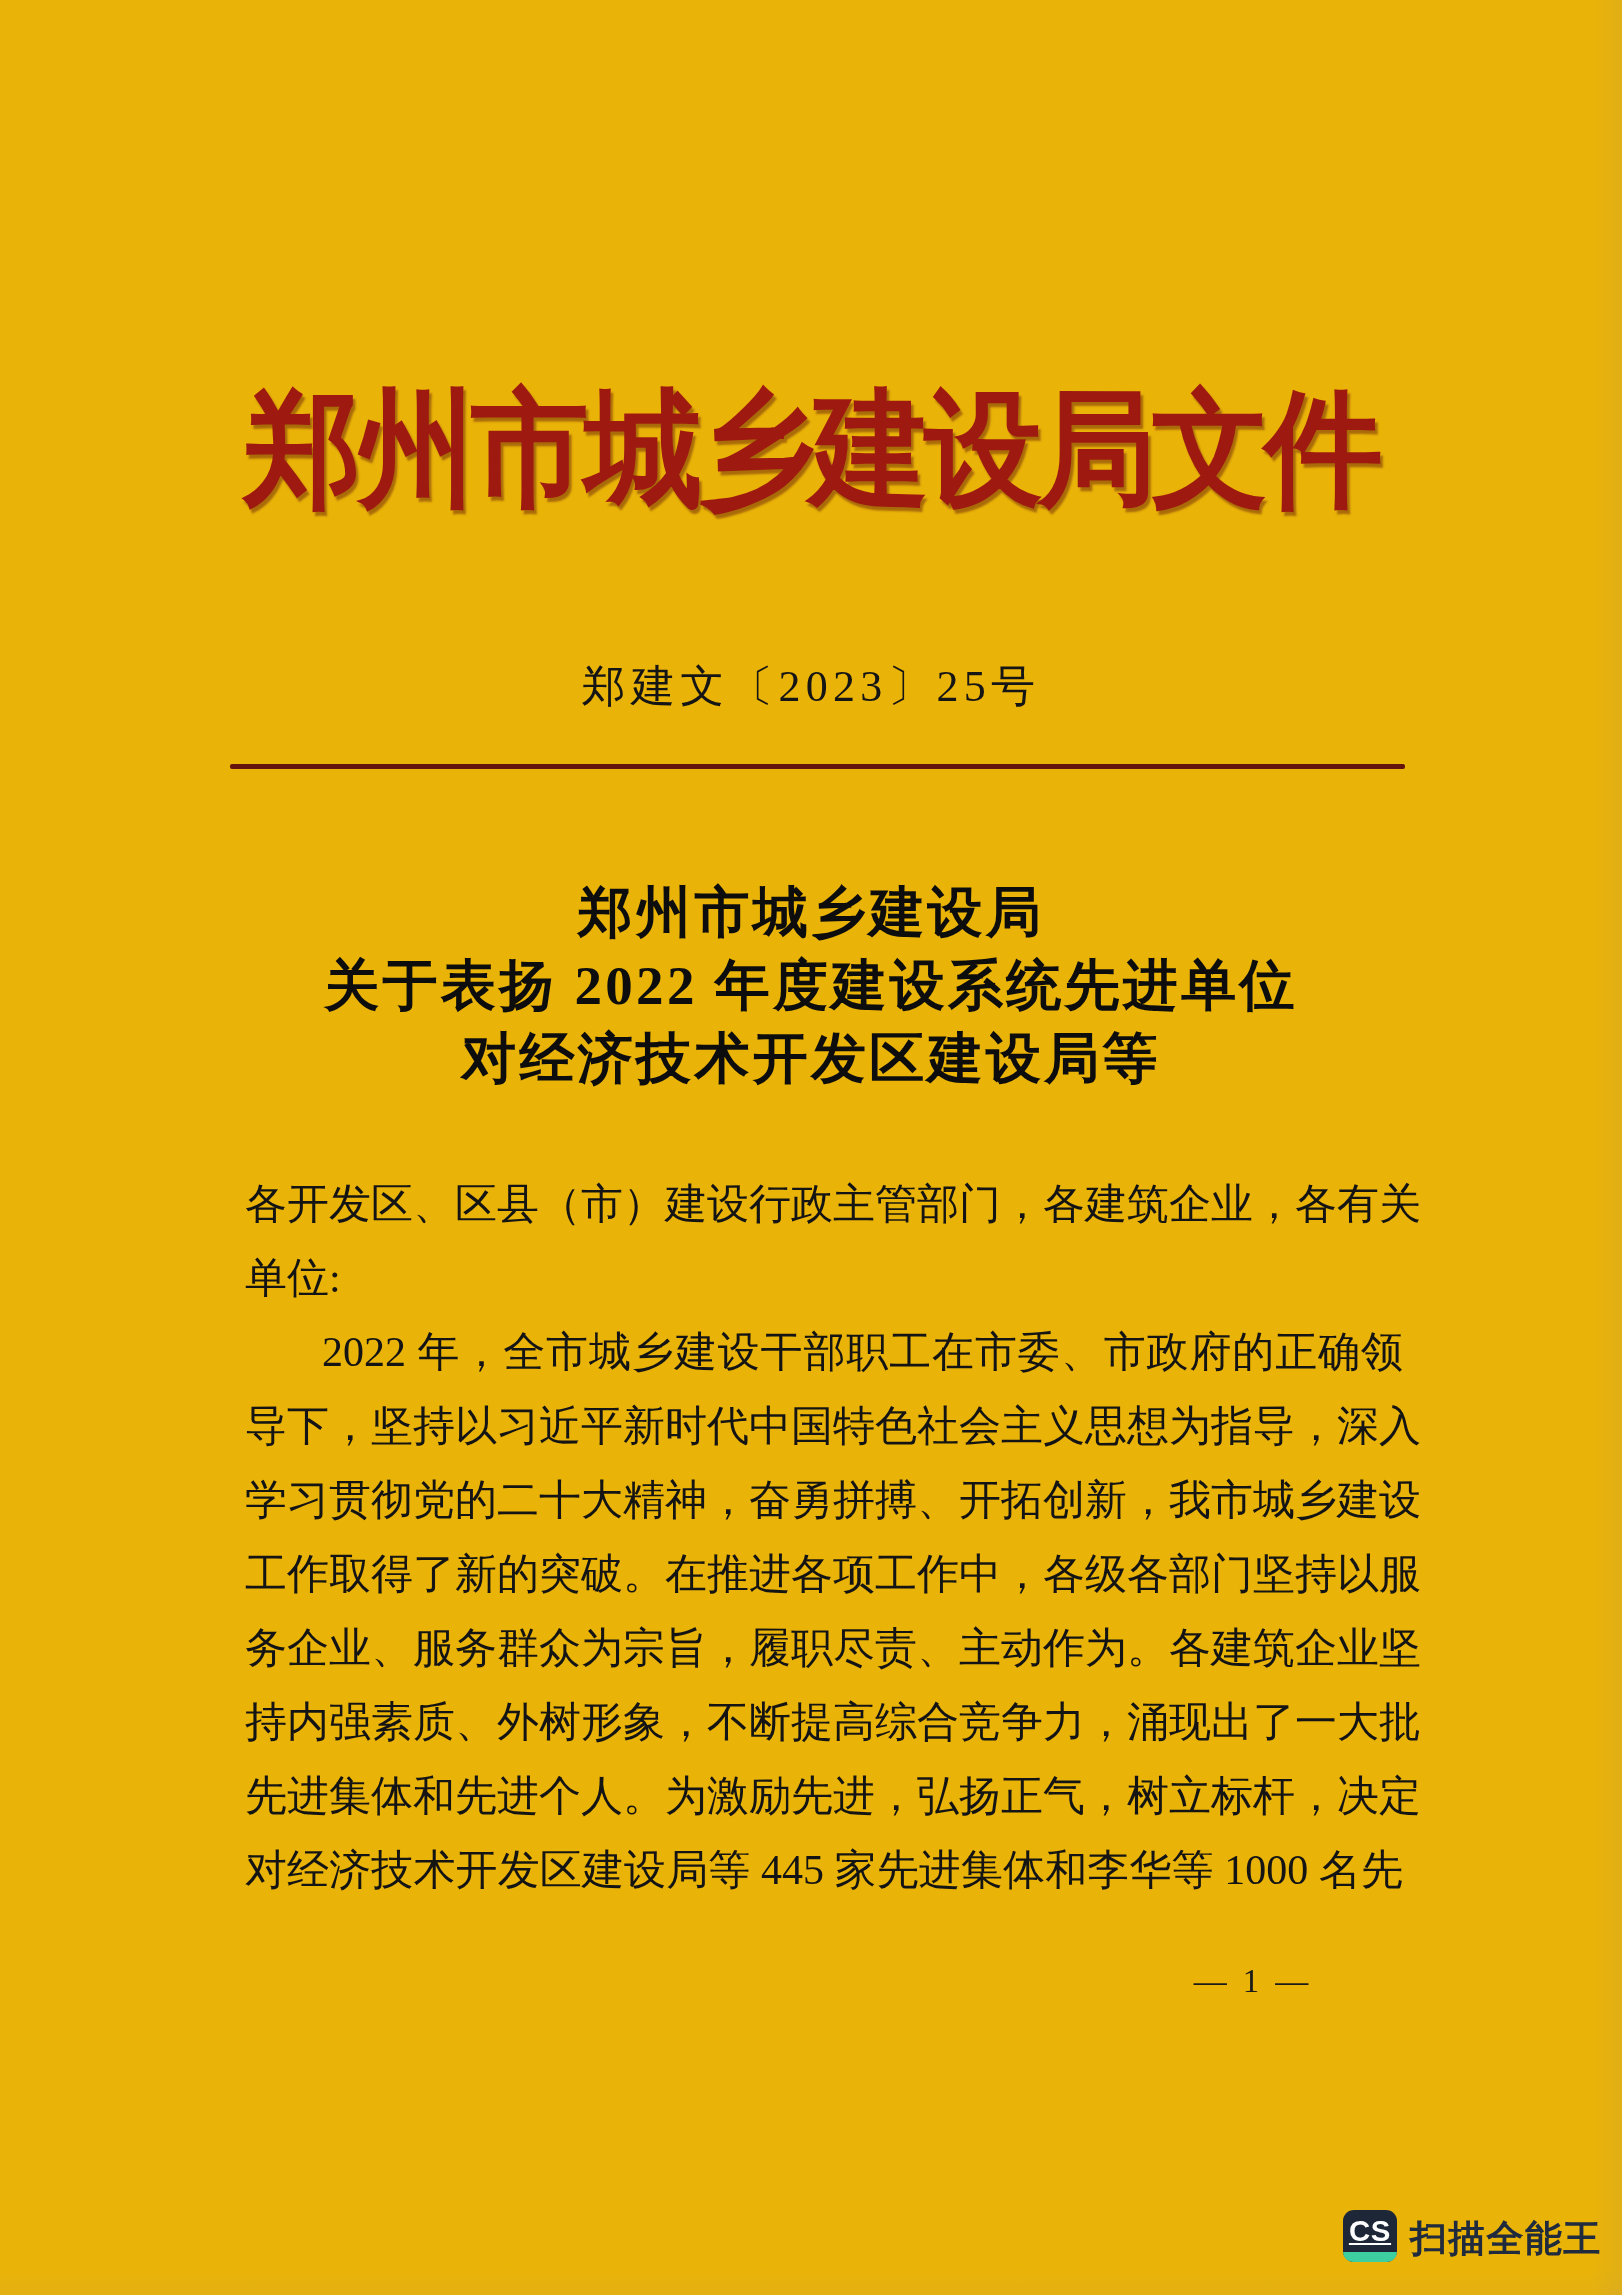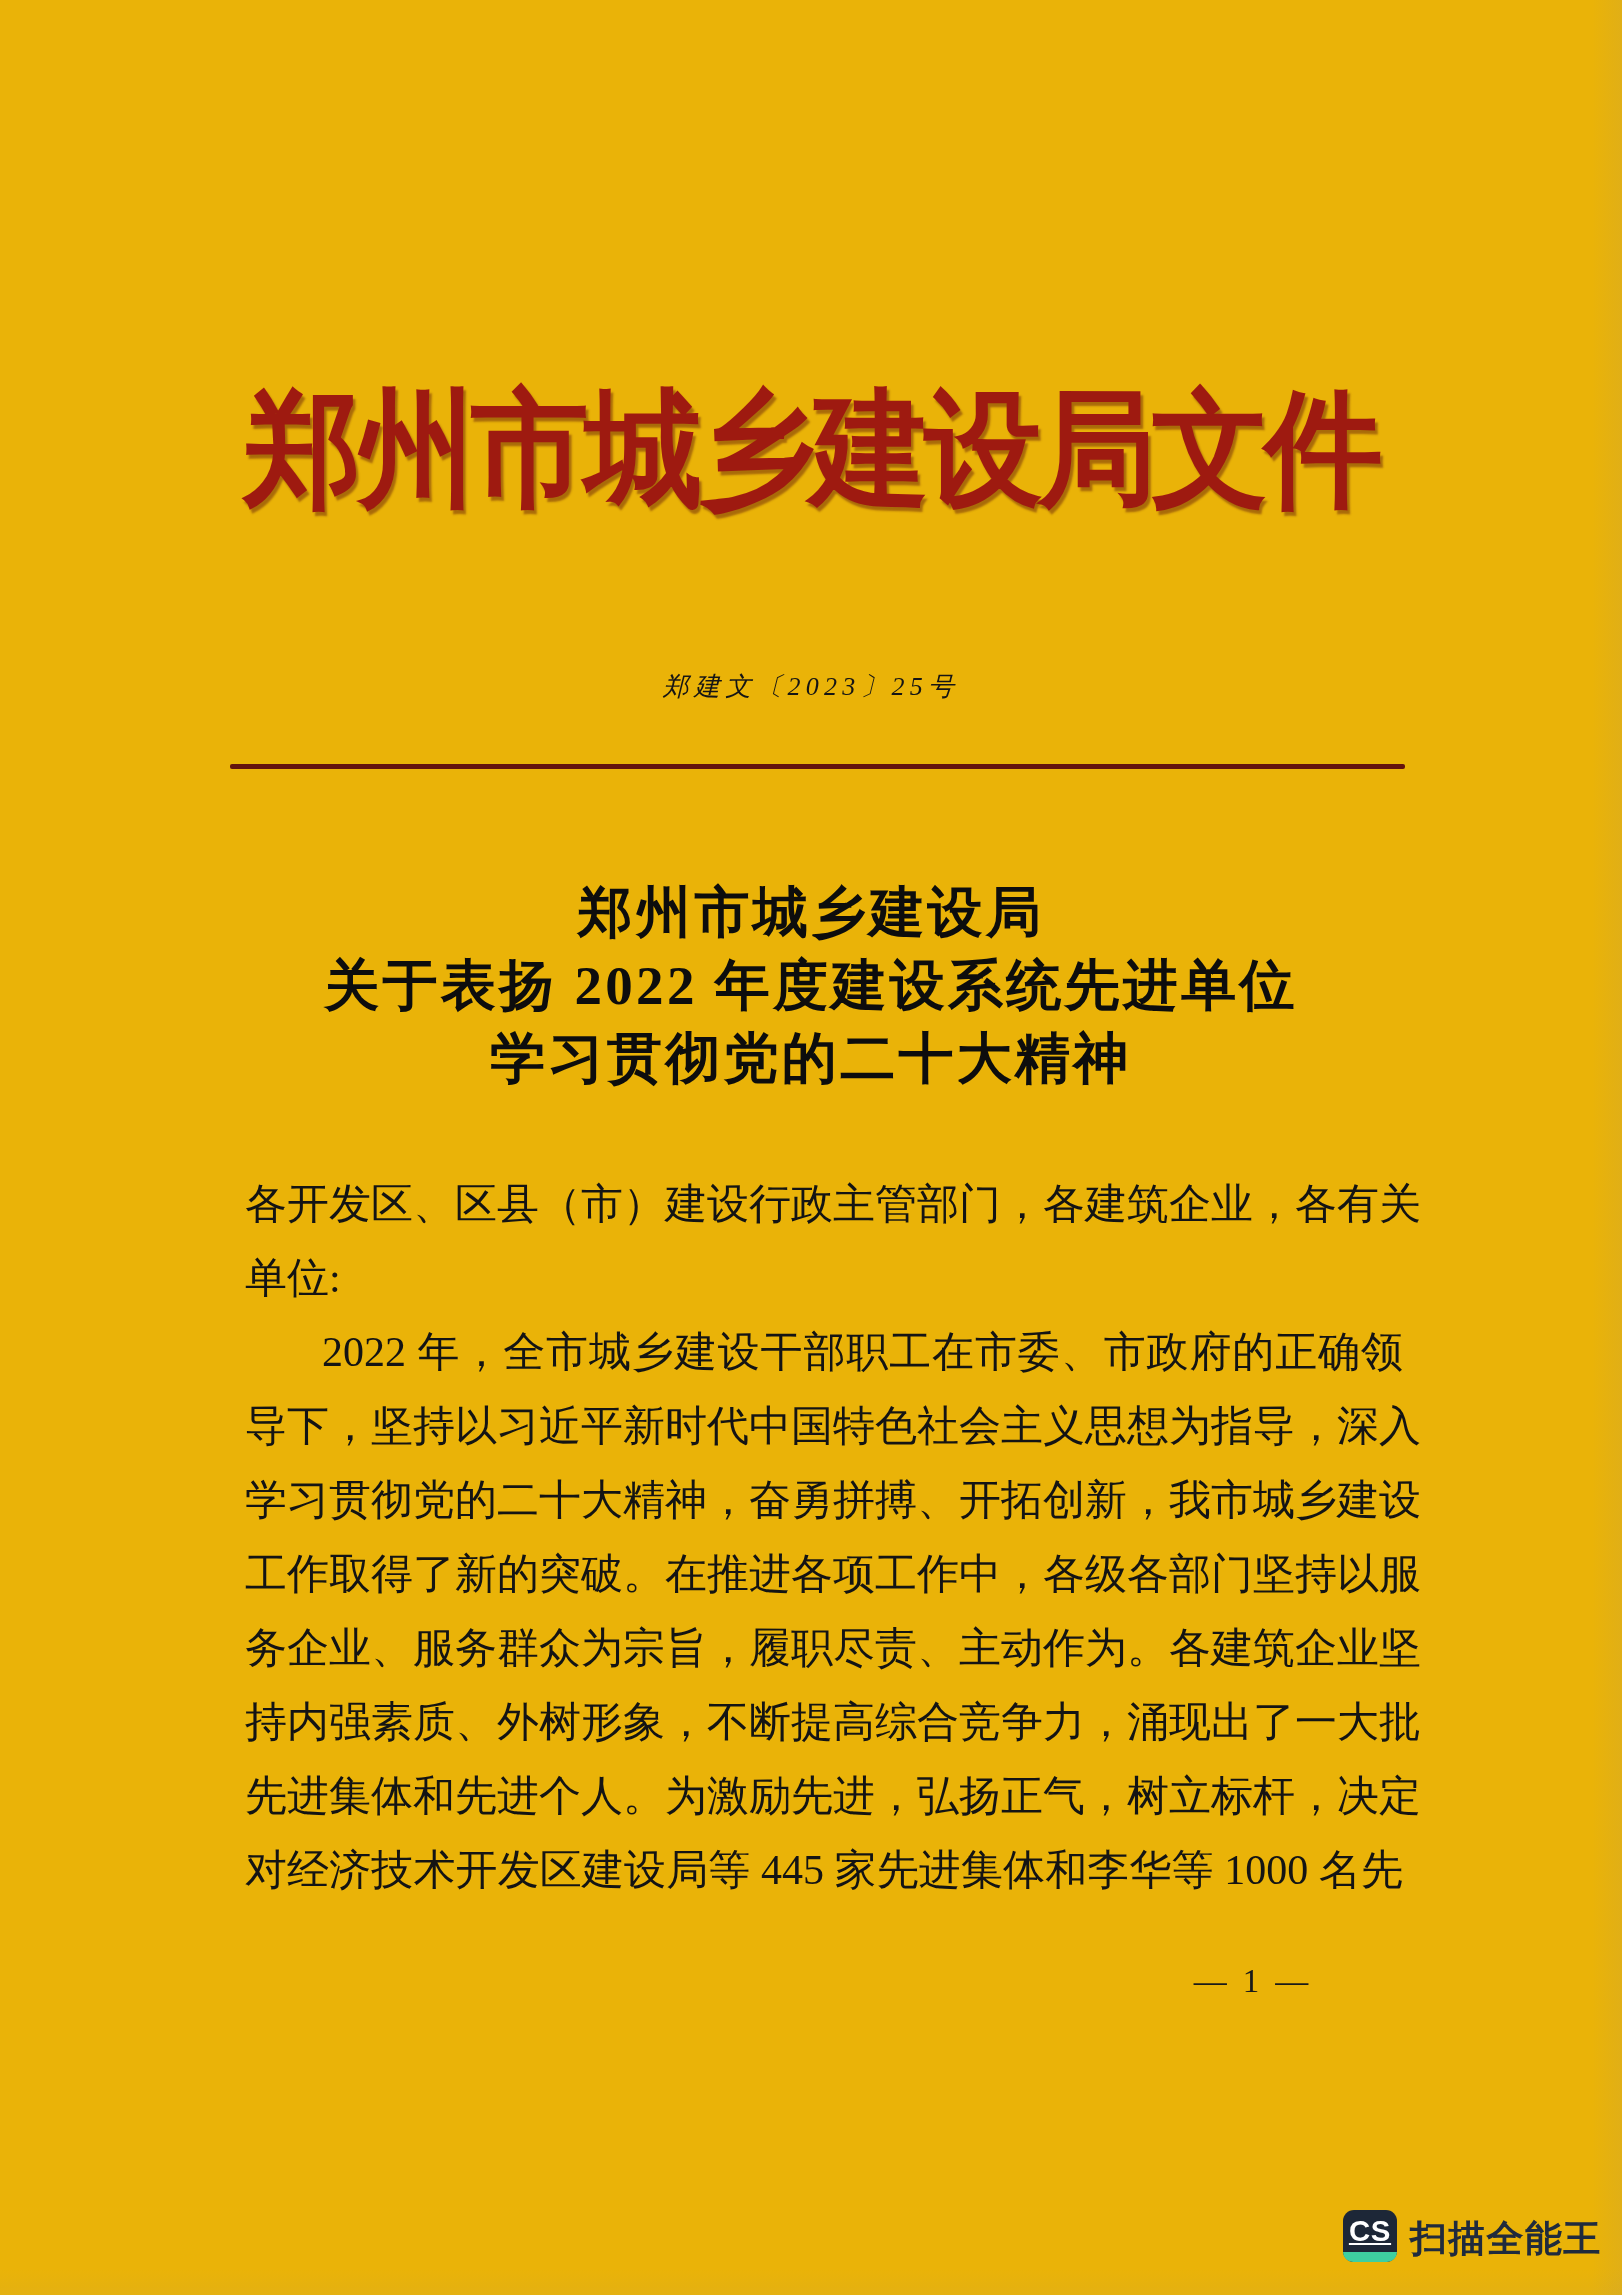--- a/index.html
+++ b/index.html
@@ -40,26 +40,25 @@
     color: var(--header-red);
     text-shadow: 2.6px 3.3px 2px rgba(92,20,12,0.45);
     transform: scaleY(1.08);
     white-space: nowrap;
   }
 
   .doc-number {
     position: absolute;
     top: 664px; left: 0; width: 100%;
     text-align: center;
-    font-size: 26px;
+    font-size: 44px;
     line-height: 46px;
     letter-spacing: 5.2px;
     color: #151515;
     white-space: nowrap;
-    font-style: italic;
   }
 
   .red-rule {
     position: absolute;
     top: 764px; left: 230px;
     width: 1175px; height: 4.6px;
     background: var(--rule-red);
     border-radius: 2px;
   }
 
@@ -155,21 +154,21 @@
 
   <div class="header-title">郑州市城乡建设局文件</div>
 
   <div class="doc-number">郑建文〔2023〕25号</div>
 
   <div class="red-rule"></div>
 
   <div class="doc-title">
     <div>郑州市城乡建设局</div>
     <div>关于表扬 2022 年度建设系统先进单位</div>
-    <div>学习贯彻党的二十大精神</div>
+    <div>对经济技术开发区建设局等</div>
   </div>
 
   <div class="body-block">
     <div class="body-line">各开发区、区县（市）建设行政主管部门，各建筑企业，各有关</div>
     <div class="body-line left">单位:</div>
     <div class="body-line indent">2022 年，全市城乡建设干部职工在市委、市政府的正确领</div>
     <div class="body-line">导下，坚持以习近平新时代中国特色社会主义思想为指导，深入</div>
     <div class="body-line">学习贯彻党的二十大精神，奋勇拼搏、开拓创新，我市城乡建设</div>
     <div class="body-line">工作取得了新的突破。在推进各项工作中，各级各部门坚持以服</div>
     <div class="body-line">务企业、服务群众为宗旨，履职尽责、主动作为。各建筑企业坚</div>

